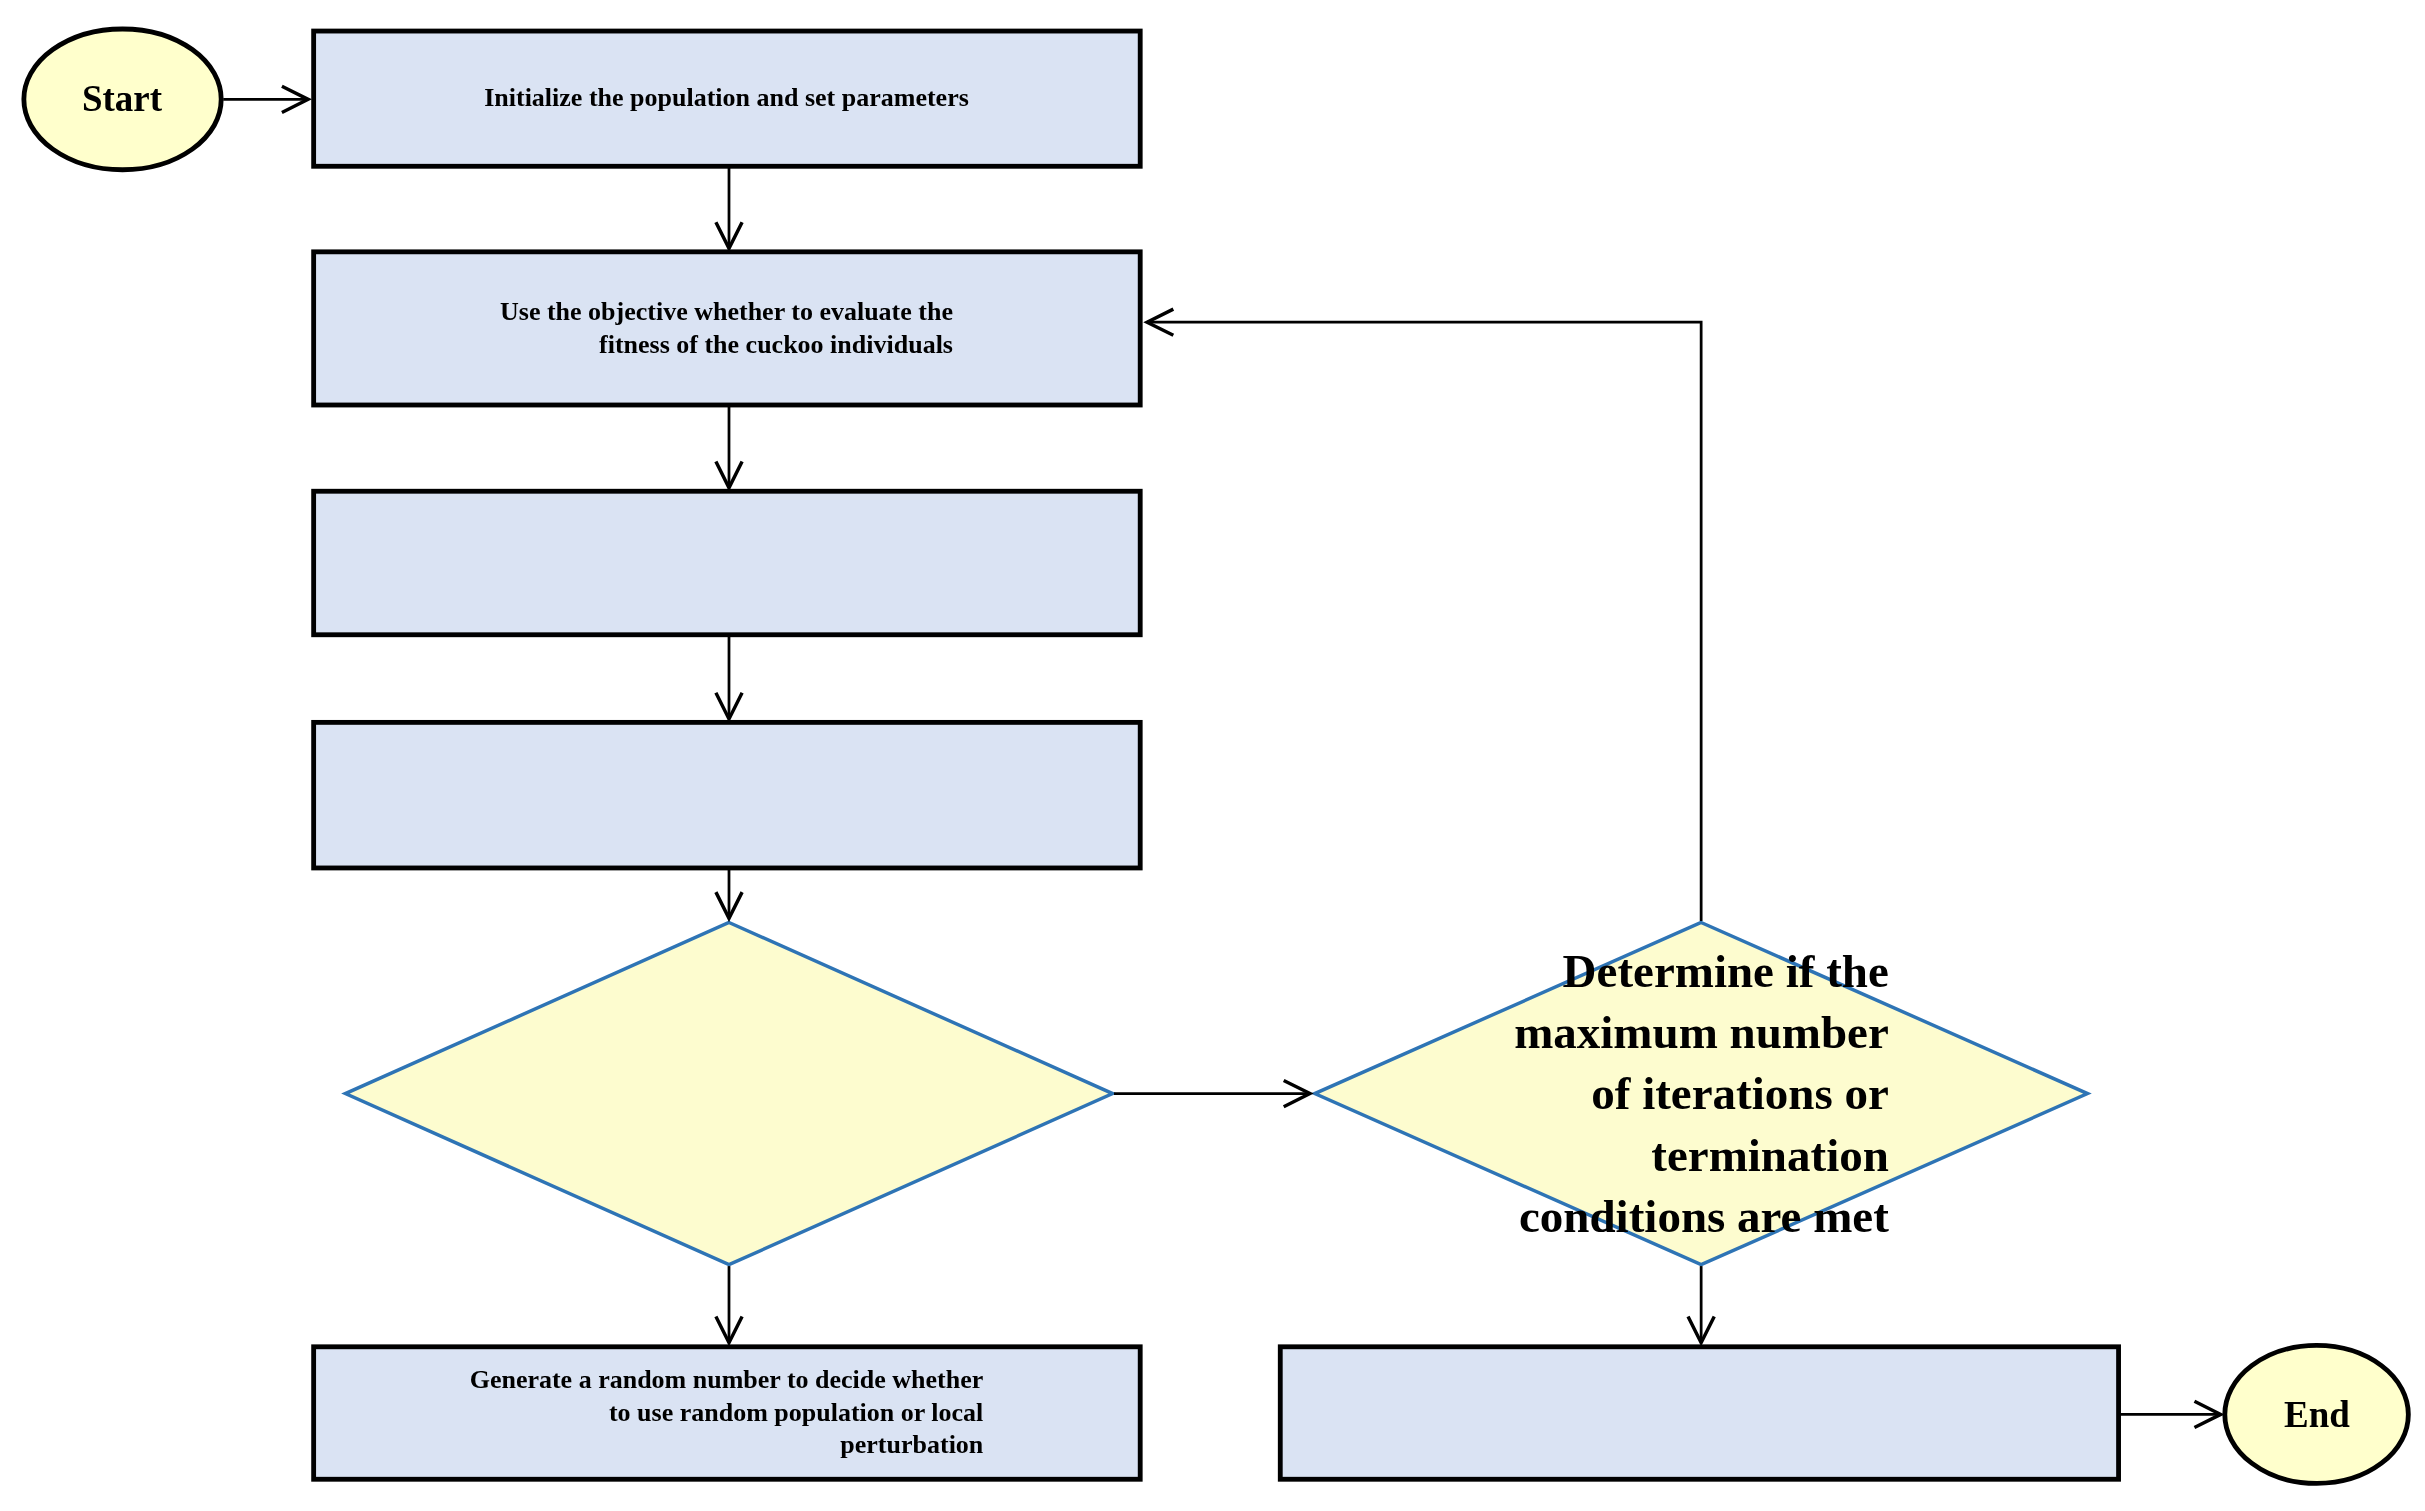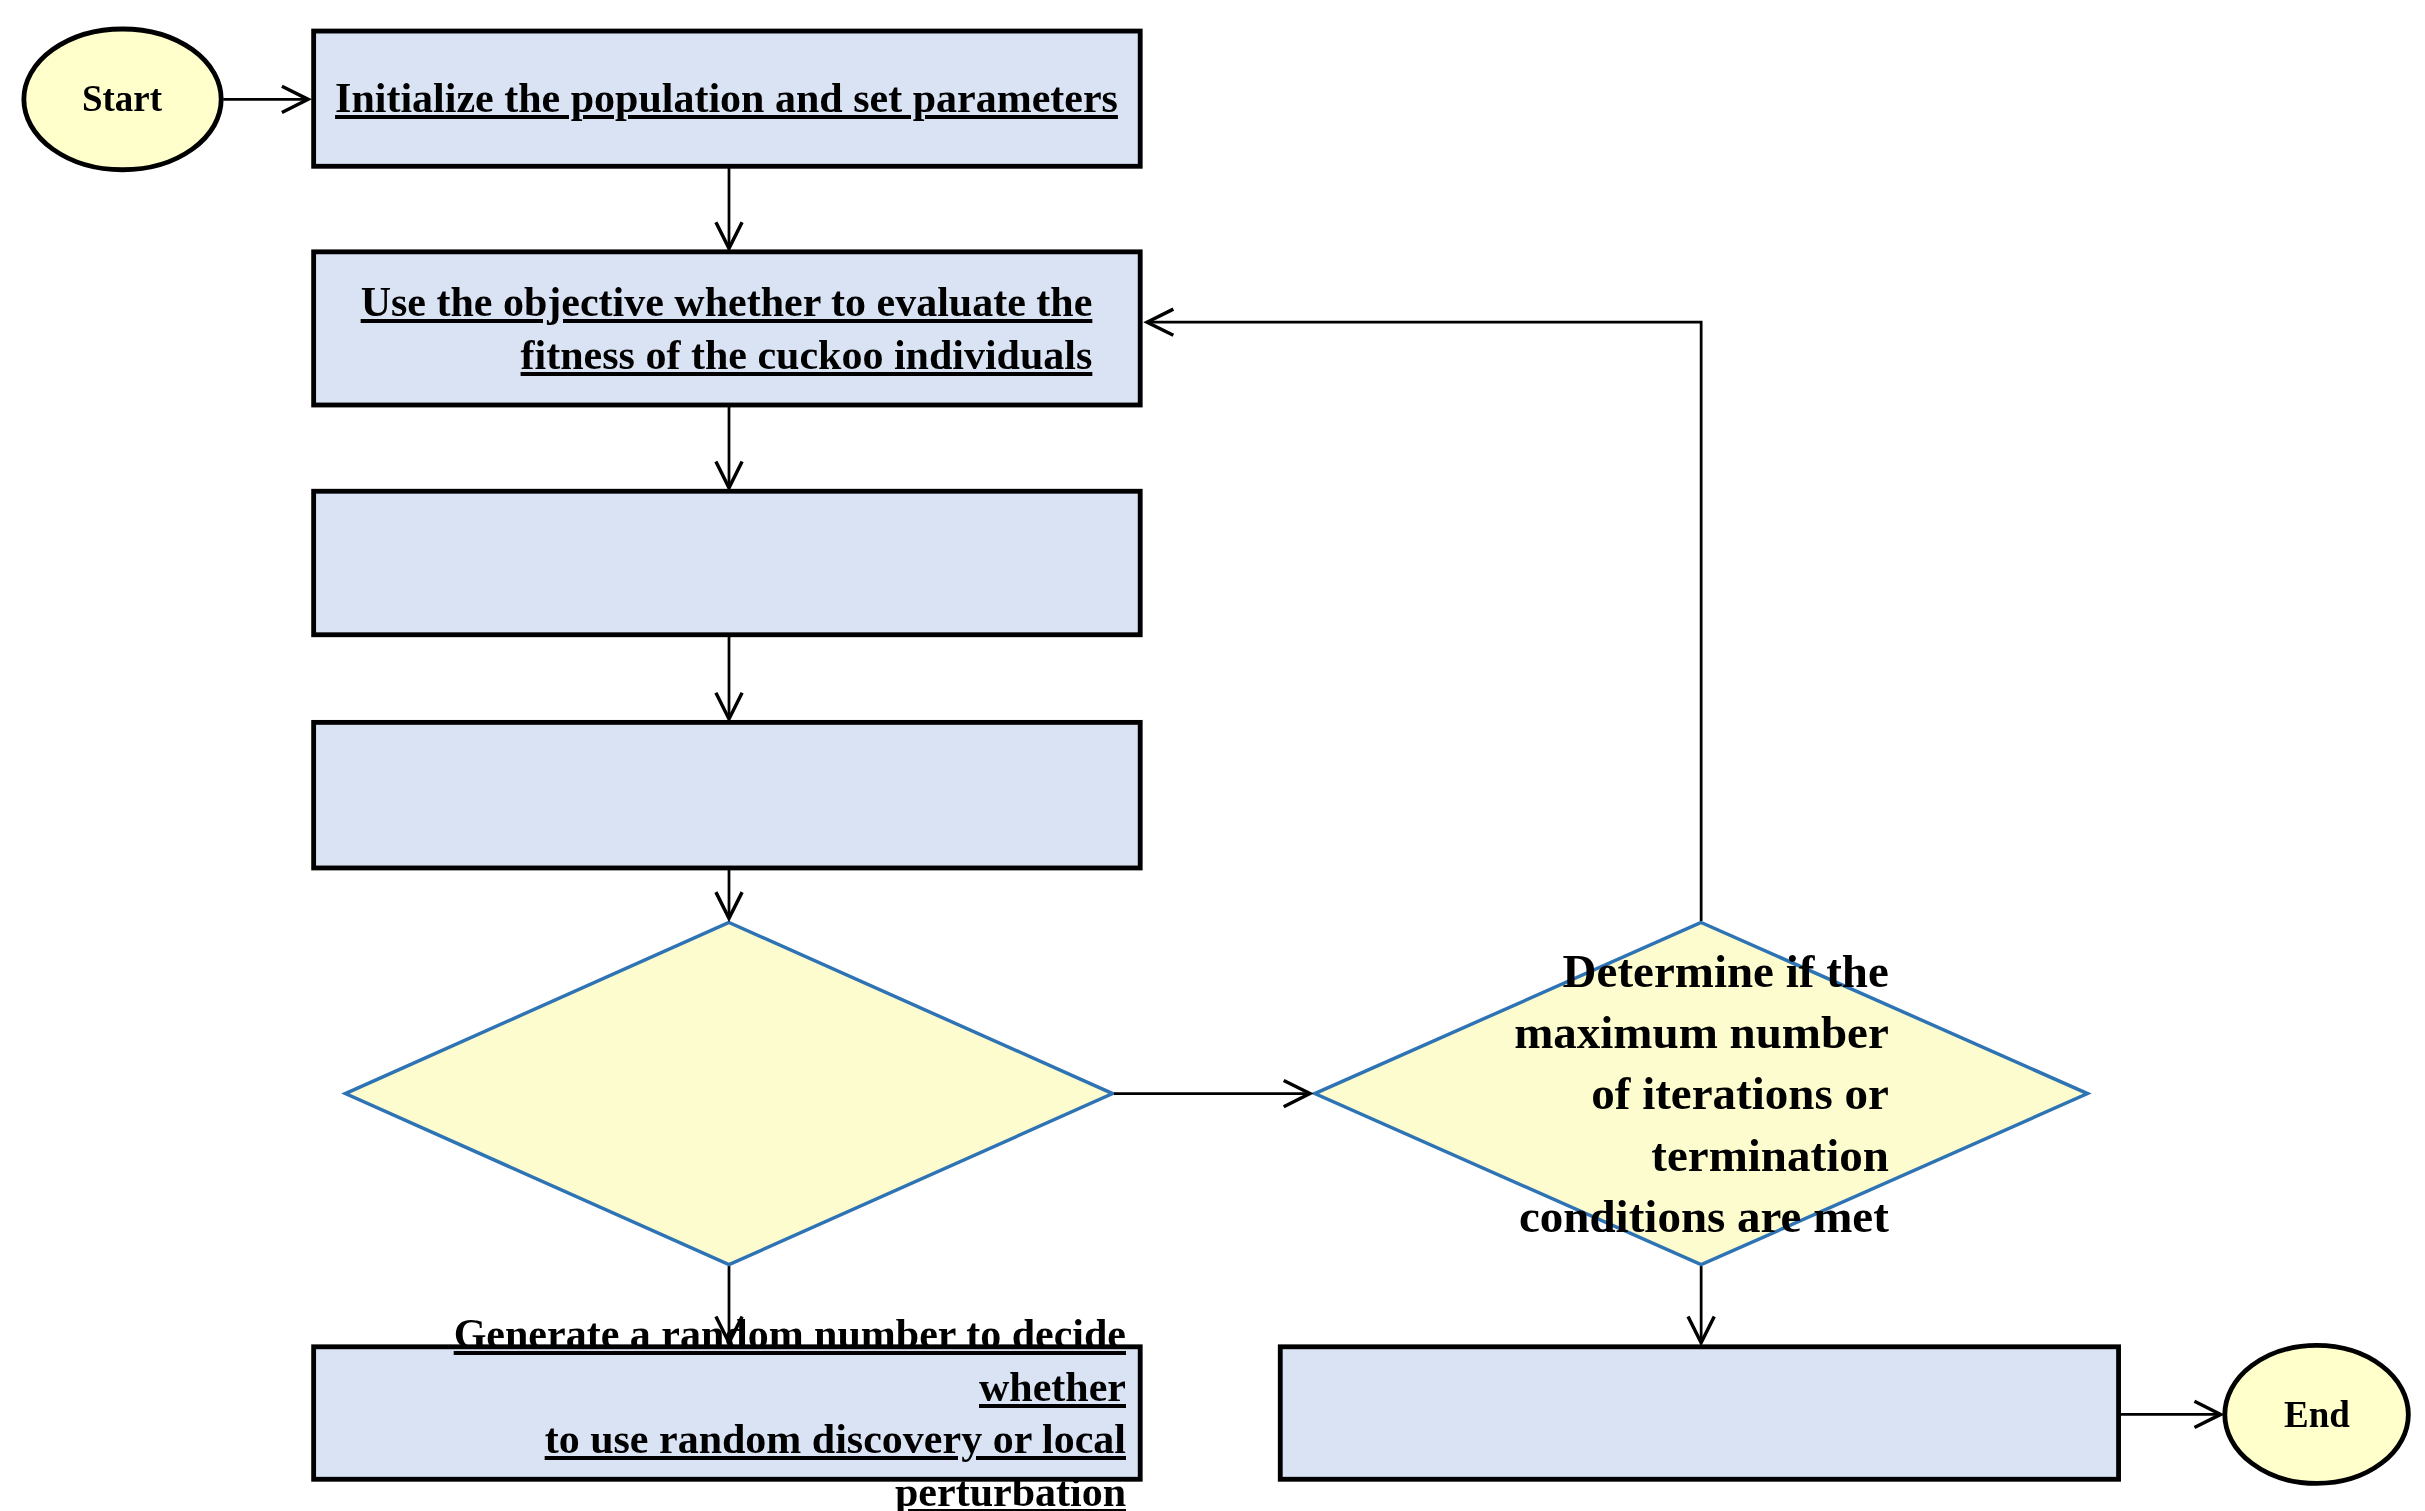--- a/index.html
+++ b/index.html
@@ -25,23 +25,22 @@
     display: flex;
     align-items: center;
     justify-content: center;
     text-align: right;
     font-weight: bold;
     color: #000000;
     white-space: pre-line;
     pointer-events: none;
   }
   .label.process {
-    font-size: 42px;
+    font-size: 26px;
     line-height: 1.25;
-    text-decoration: underline;
   }
   .label.decision {
     font-size: 47px;
     line-height: 1.3;
   }
   .label.terminal {
     font-size: 37px;
     line-height: 1.1;
   }
 </style>
@@ -86,21 +85,21 @@
 
   <div class="label process" style="left:327px; top:31px; width:799px; height:135px;">Initialize the population and set parameters</div>
 
   <div class="label process" style="left:327px; top:252px; width:799px; height:153px;">Use the objective whether to evaluate the
 fitness of the cuckoo individuals</div>
 
 
 
 
   <div class="label process" style="left:327px; top:1347px; width:799px; height:132px;">Generate a random number to decide whether
-to use random discovery or local
+to use random population or local
 perturbation</div>
 
   <div class="label decision" style="left:1460px; top:930px; width:483px; height:328px;">Determine if the
 maximum number
 of iterations or
 termination
 conditions are met</div>
 
 
   <div class="label terminal" style="left:2225px; top:1346px; width:184px; height:138px;">End</div>

